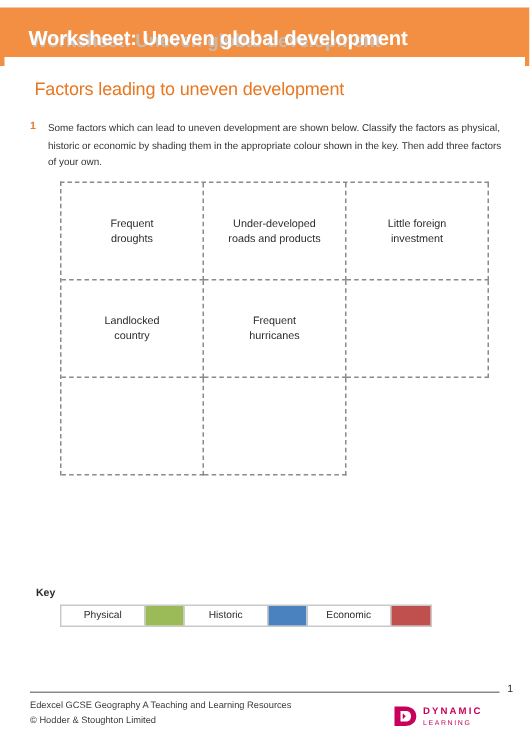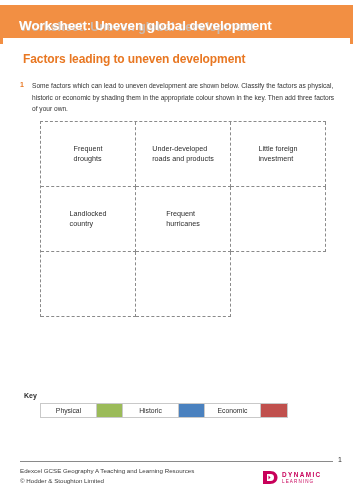--- a/index.html
+++ b/index.html
@@ -70,21 +70,21 @@
   }
   .rail.left  { left: 0; }
   .rail.right { right: 0; }
 
   
   #section-heading {
     position: absolute;
     left: 23px;
     top: 52px;
     font-size: 12px;
-    font-weight: bold;
+    font-weight: normal;
     color: #E87722;
     letter-spacing: -0.1px;
   }
 
   
   #instruction {
     position: absolute;
     left: 20px;
     top: 80px;
     width: 315px;
@@ -118,21 +118,21 @@
     grid-template-columns: 1fr 1fr 1fr;
     grid-auto-rows: 65px;
     background: #ffffff;
   }
   .grid-cell {
     border-right: 1px dashed #8a8a8a;
     border-bottom: 1px dashed #8a8a8a;
     display: flex;
     align-items: center;
     justify-content: center;
-    text-align: left;
+    text-align: center;
     font-size: 7.2px;
     color: #2b2b2b;
     line-height: 10.5px;
     padding: 2px 4px;
     box-sizing: border-box;
     white-space: pre-line;
   }
 
   
   #key-label {

